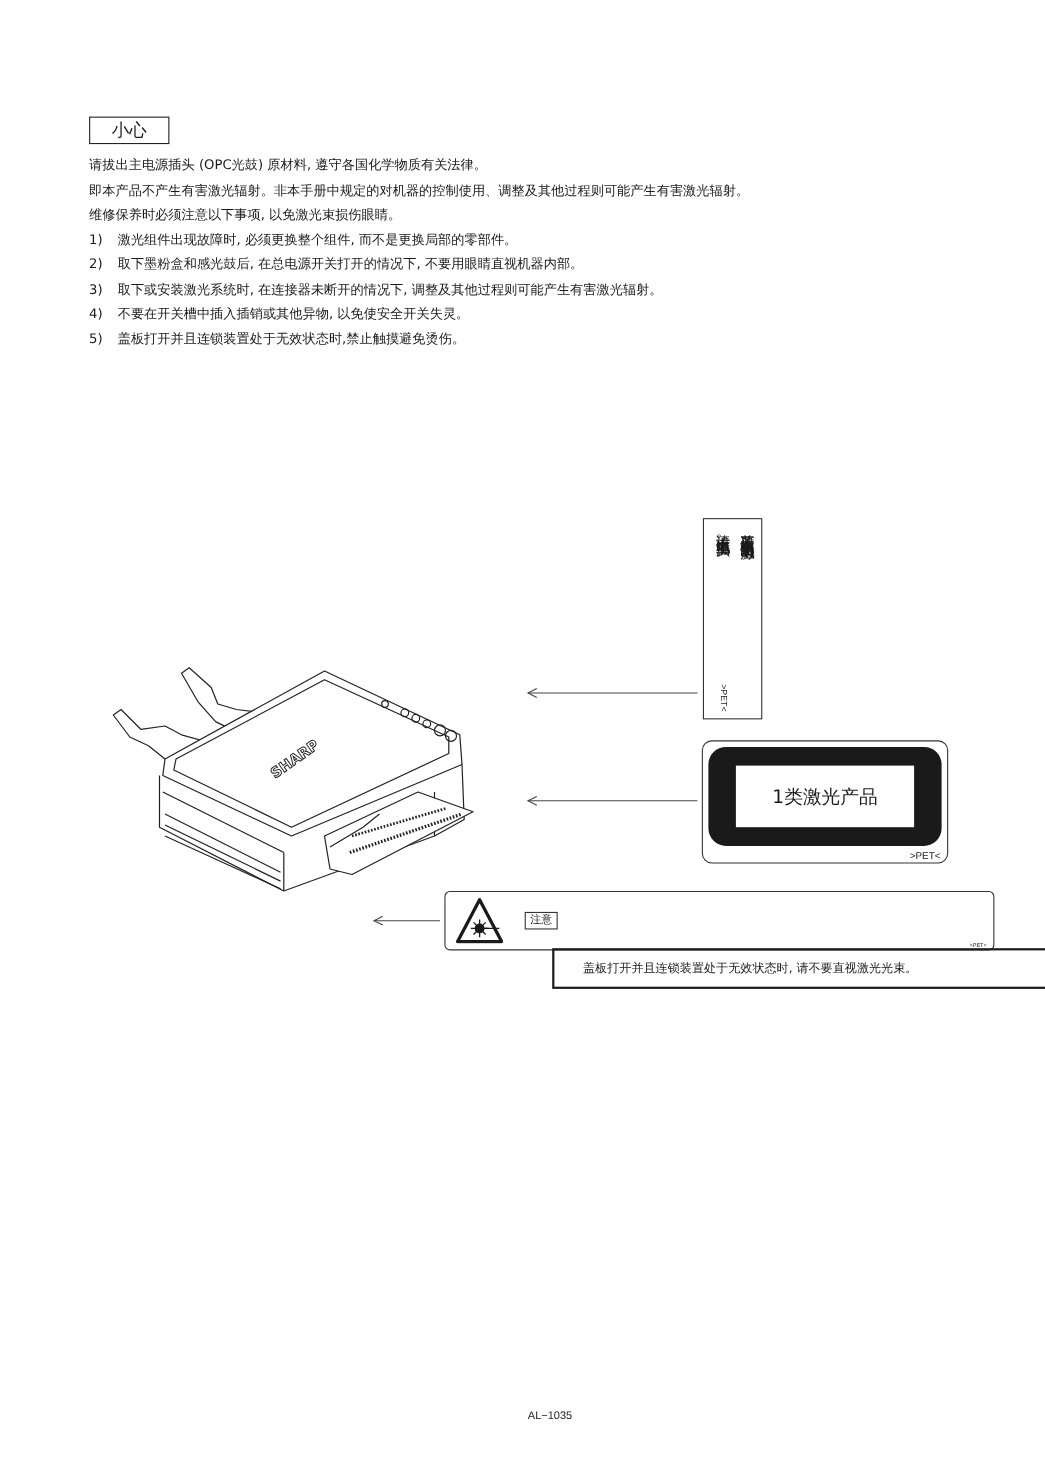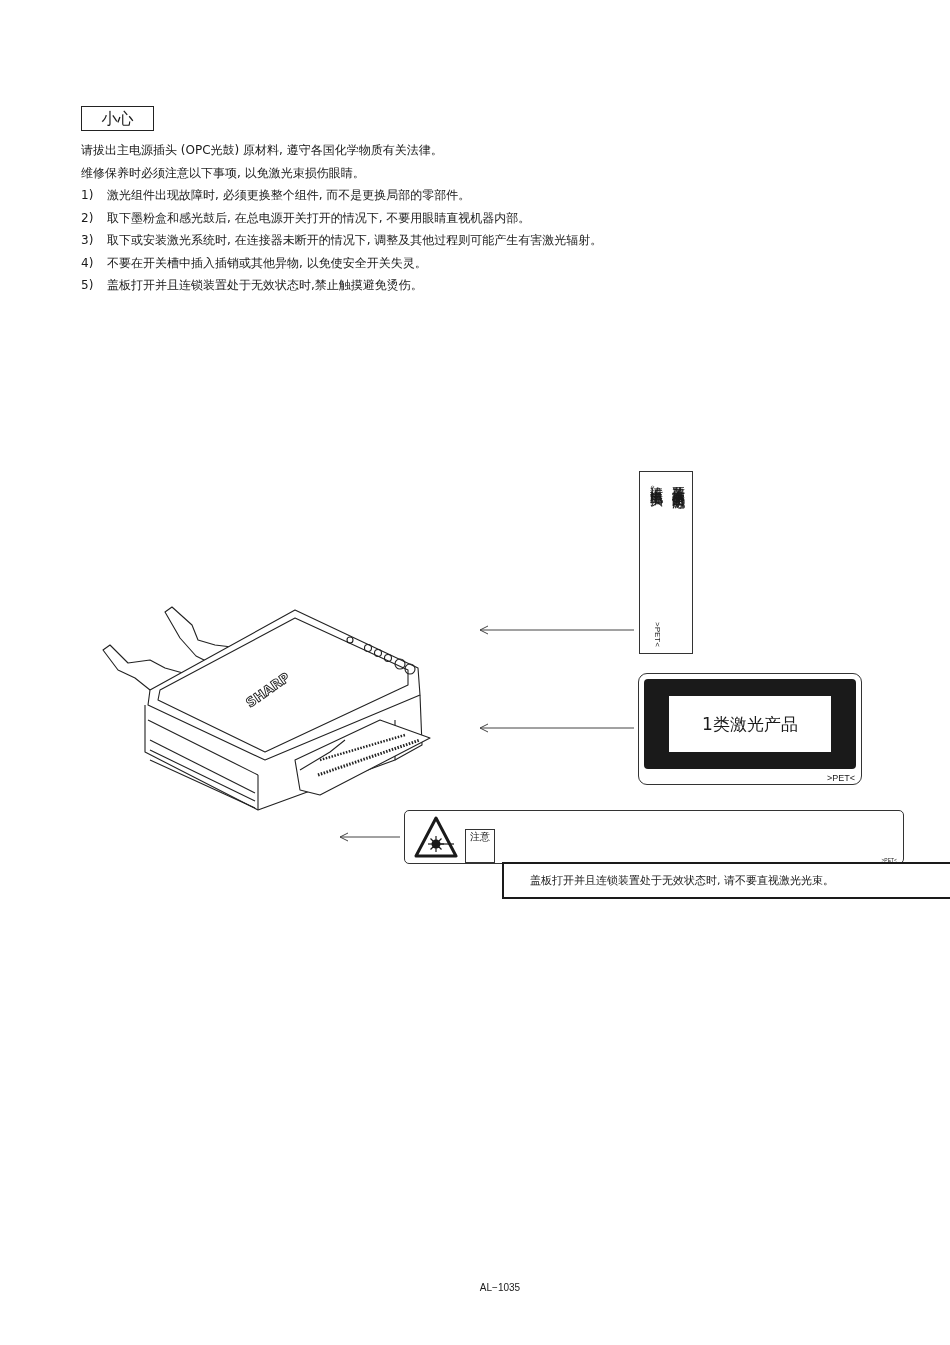--- a/index.html
+++ b/index.html
@@ -16,45 +16,46 @@
             border: 1.2px solid #333; box-sizing: border-box; }
   .vcol { position: absolute; top: 4px; writing-mode: vertical-rl; font-size: 13px;
           letter-spacing: 1px; line-height: 16px; }
   .vcol.c1 { right: 6px; }
   .vcol.c2 { right: 28px; }
   .vpet { position: absolute; right: 30px; bottom: 6px; writing-mode: vertical-rl;
           font-size: 8px; font-family: "Liberation Sans", sans-serif; }
   .class-label { position: absolute; left: 638px; top: 673px; width: 224px; height: 112px;
                  border: 1.2px solid #333; border-radius: 9px; box-sizing: border-box; background: #fff; }
   .class-inner { position: absolute; left: 5px; top: 5px; right: 5px; bottom: 15px;
-                 background: #1a1a1a; border-radius: 4px; }
+                 background: #1a1a1a; border-radius: 16px; }
   .class-white { position: absolute; left: 25px; top: 17px; right: 25px; bottom: 17px; background: #fff;
                  font-size: 17px; display: flex; align-items: center; justify-content: center; }
   .class-pet { position: absolute; right: 6px; bottom: 1px; font-size: 9px;
                font-family: "Liberation Sans", sans-serif; }
   .warn-label { position: absolute; left: 404px; top: 810px; width: 500px; height: 54px;
                 border: 1.2px solid #333; border-radius: 5px; box-sizing: border-box; background:#fff; }
   .warn-tri { position: absolute; left: 9px; top: 5px; width: 44px; height: 42px; }
-  .warn-tag { position: absolute; left: 60px; top: 18px; width: 30px; height: 34px;
+  .warn-tag { position: absolute; left: 72px; top: 18px; width: 30px; height: 16px;
               border: 1px solid #333; box-sizing: border-box; font-size: 10px; line-height: 14px; text-align: center; }
   .warn-box { position: absolute; left: 97px; top: 8px; width: 478px; height: 37px;
               border: 2.5px solid #1a1a1a; box-sizing: border-box; font-size: 11px;
               display: flex; align-items: center; padding-left: 26px; margin-top: 43px; }
   .warn-pet { position: absolute; right: 6px; bottom: 0px; font-size: 5px;
               font-family: "Liberation Sans", sans-serif; }
   .footer { position: absolute; left: 0; width: 1000px; top: 1282px; font-size: 10px; text-align: center;
             font-family: "Liberation Sans", sans-serif; }
 </style>
 </head>
 <body>
 
 <div class="caution-box"><span>小心</span></div>
 
 <div class="text-block">
   <div class="line">请拔出主电源插头 (OPC光鼓) 原材料, 遵守各国化学物质有关法律。</div>
+  <div class="line">即本产品不产生有害激光辐射。非本手册中规定的对机器的控制使用、调整及其他过程则可能产生有害激光辐射。</div>
   <div class="line">维修保养时必须注意以下事项, 以免激光束损伤眼睛。</div>
   <div class="line"><span class="num">1)</span><span>激光组件出现故障时, 必须更换整个组件, 而不是更换局部的零部件。</span></div>
   <div class="line"><span class="num">2)</span><span>取下墨粉盒和感光鼓后, 在总电源开关打开的情况下, 不要用眼睛直视机器内部。</span></div>
   <div class="line"><span class="num">3)</span><span>取下或安装激光系统时, 在连接器未断开的情况下, 调整及其他过程则可能产生有害激光辐射。</span></div>
   <div class="line"><span class="num">4)</span><span>不要在开关槽中插入插销或其他异物, 以免使安全开关失灵。</span></div>
   <div class="line"><span class="num">5)</span><span>盖板打开并且连锁装置处于无效状态时,禁止触摸避免烫伤。</span></div>
 </div>
 
 <svg class="figure" viewBox="0 0 950 1345" xmlns="http://www.w3.org/2000/svg">
   <g fill="none" stroke="#222" stroke-width="1.1" stroke-linejoin="round">

